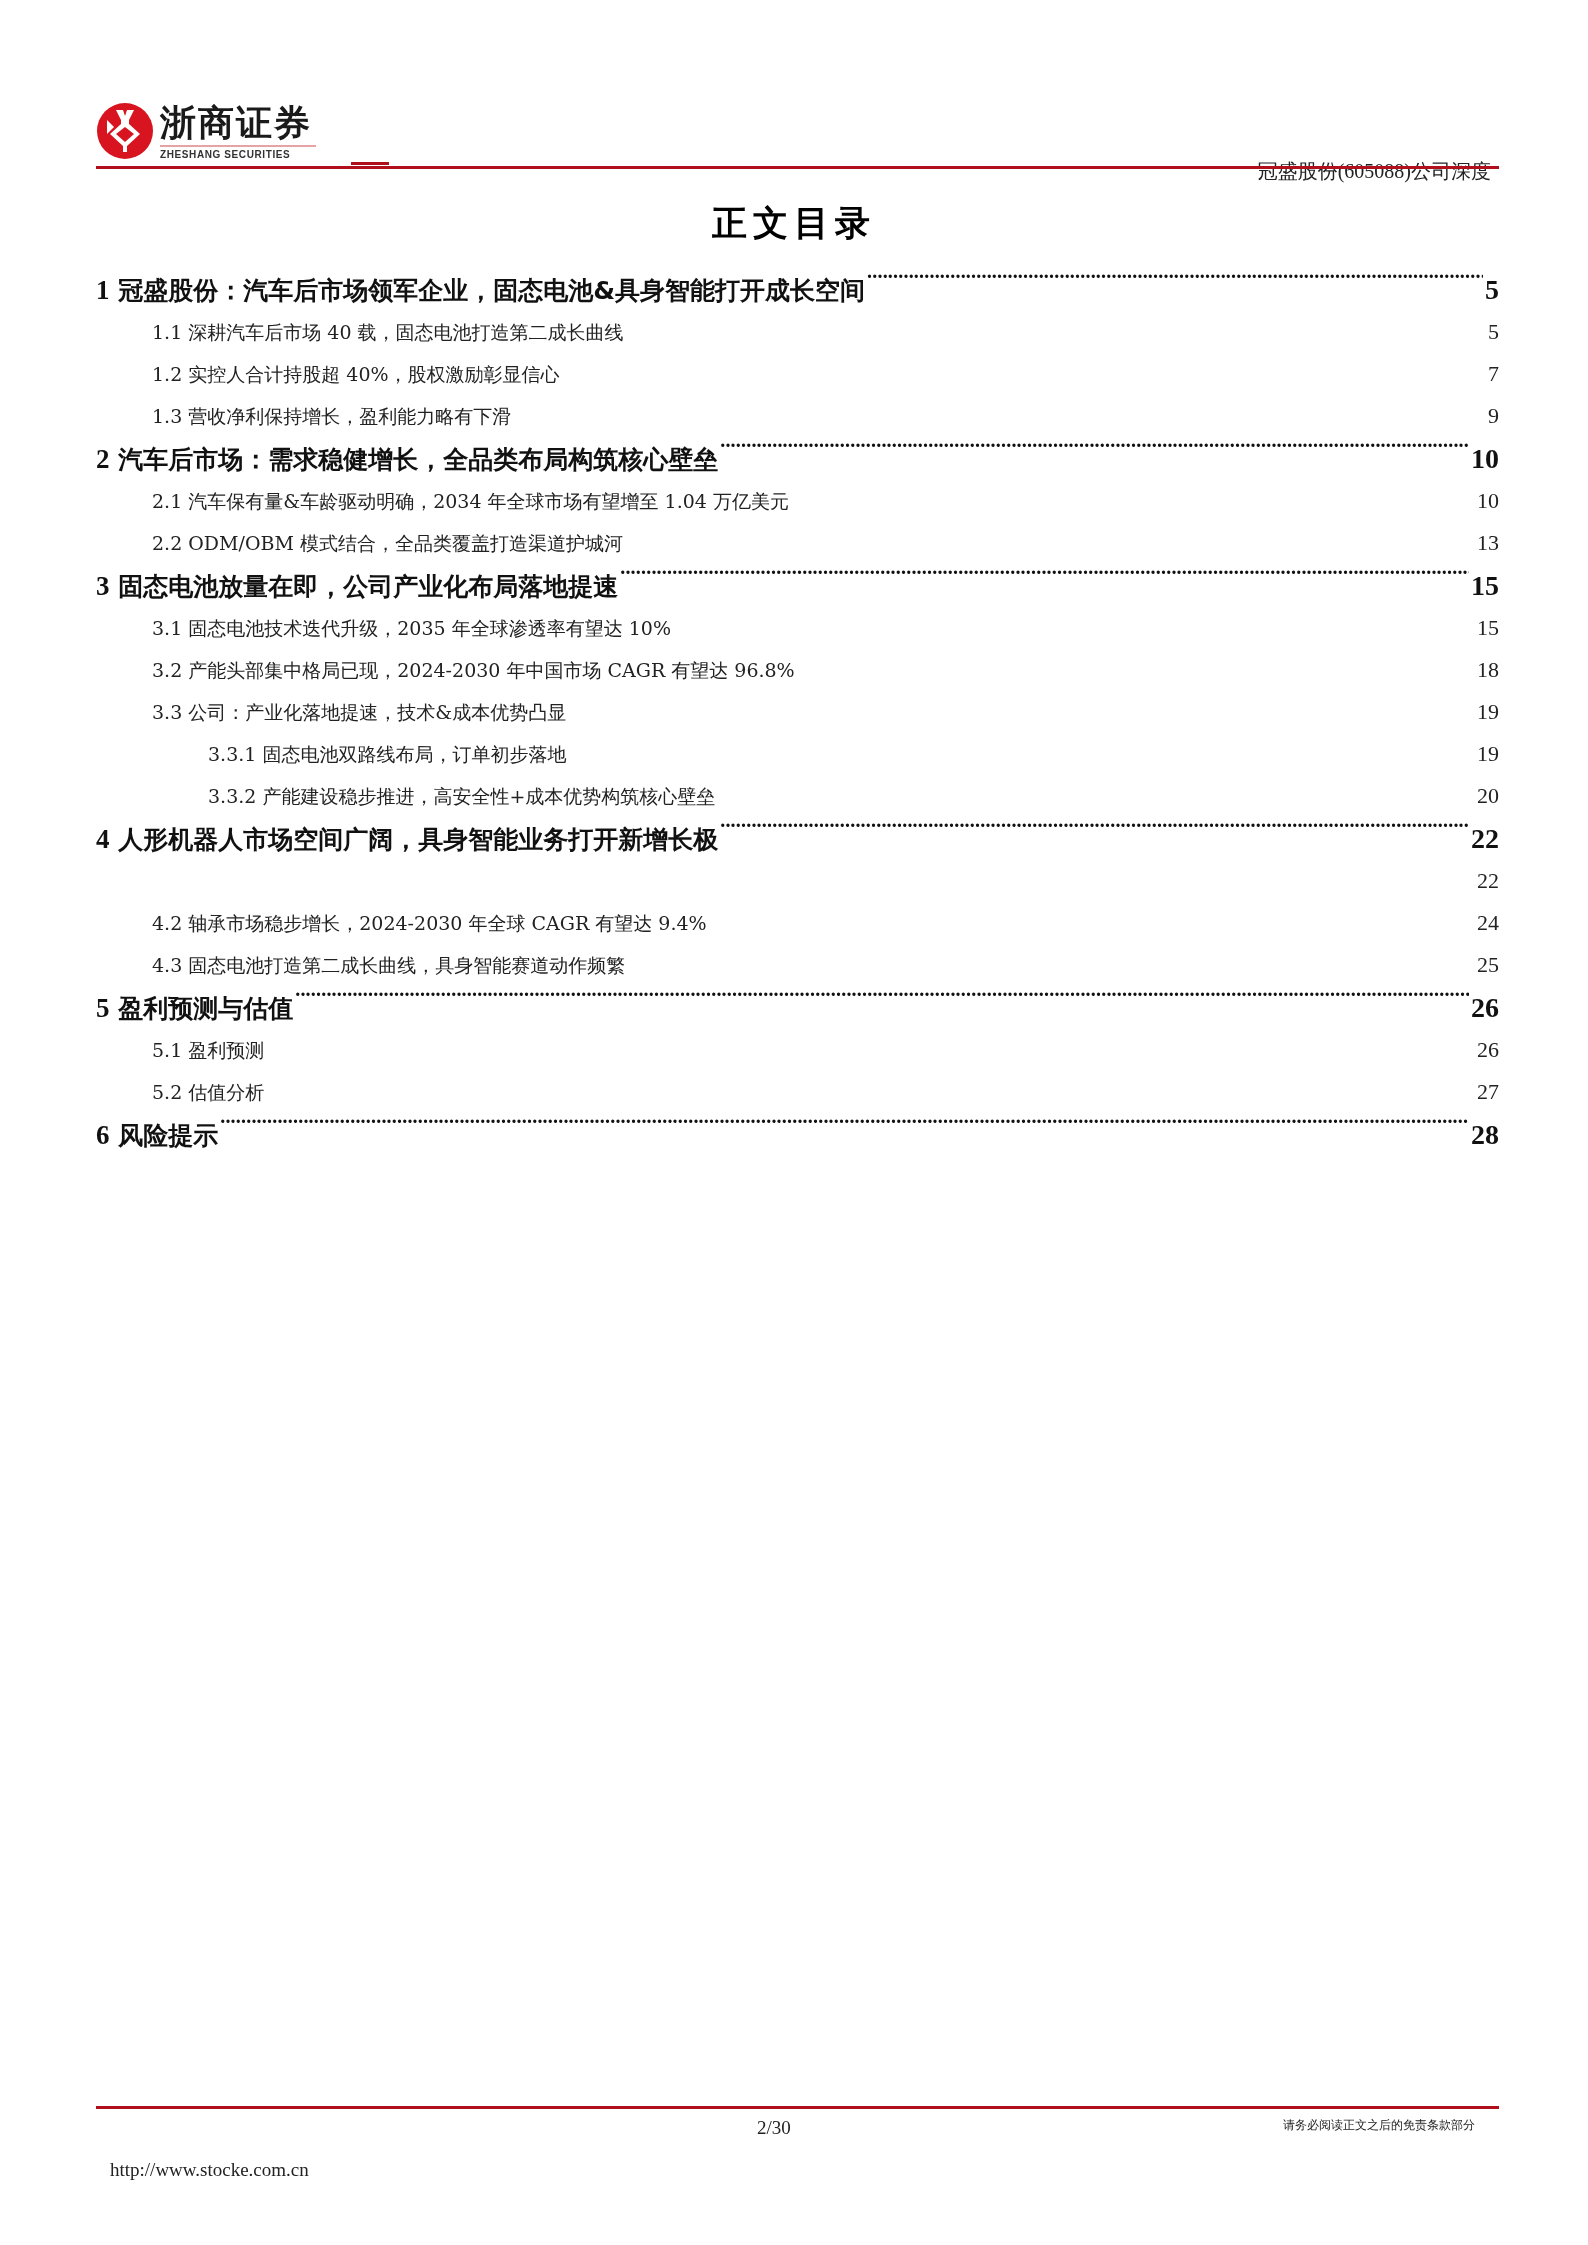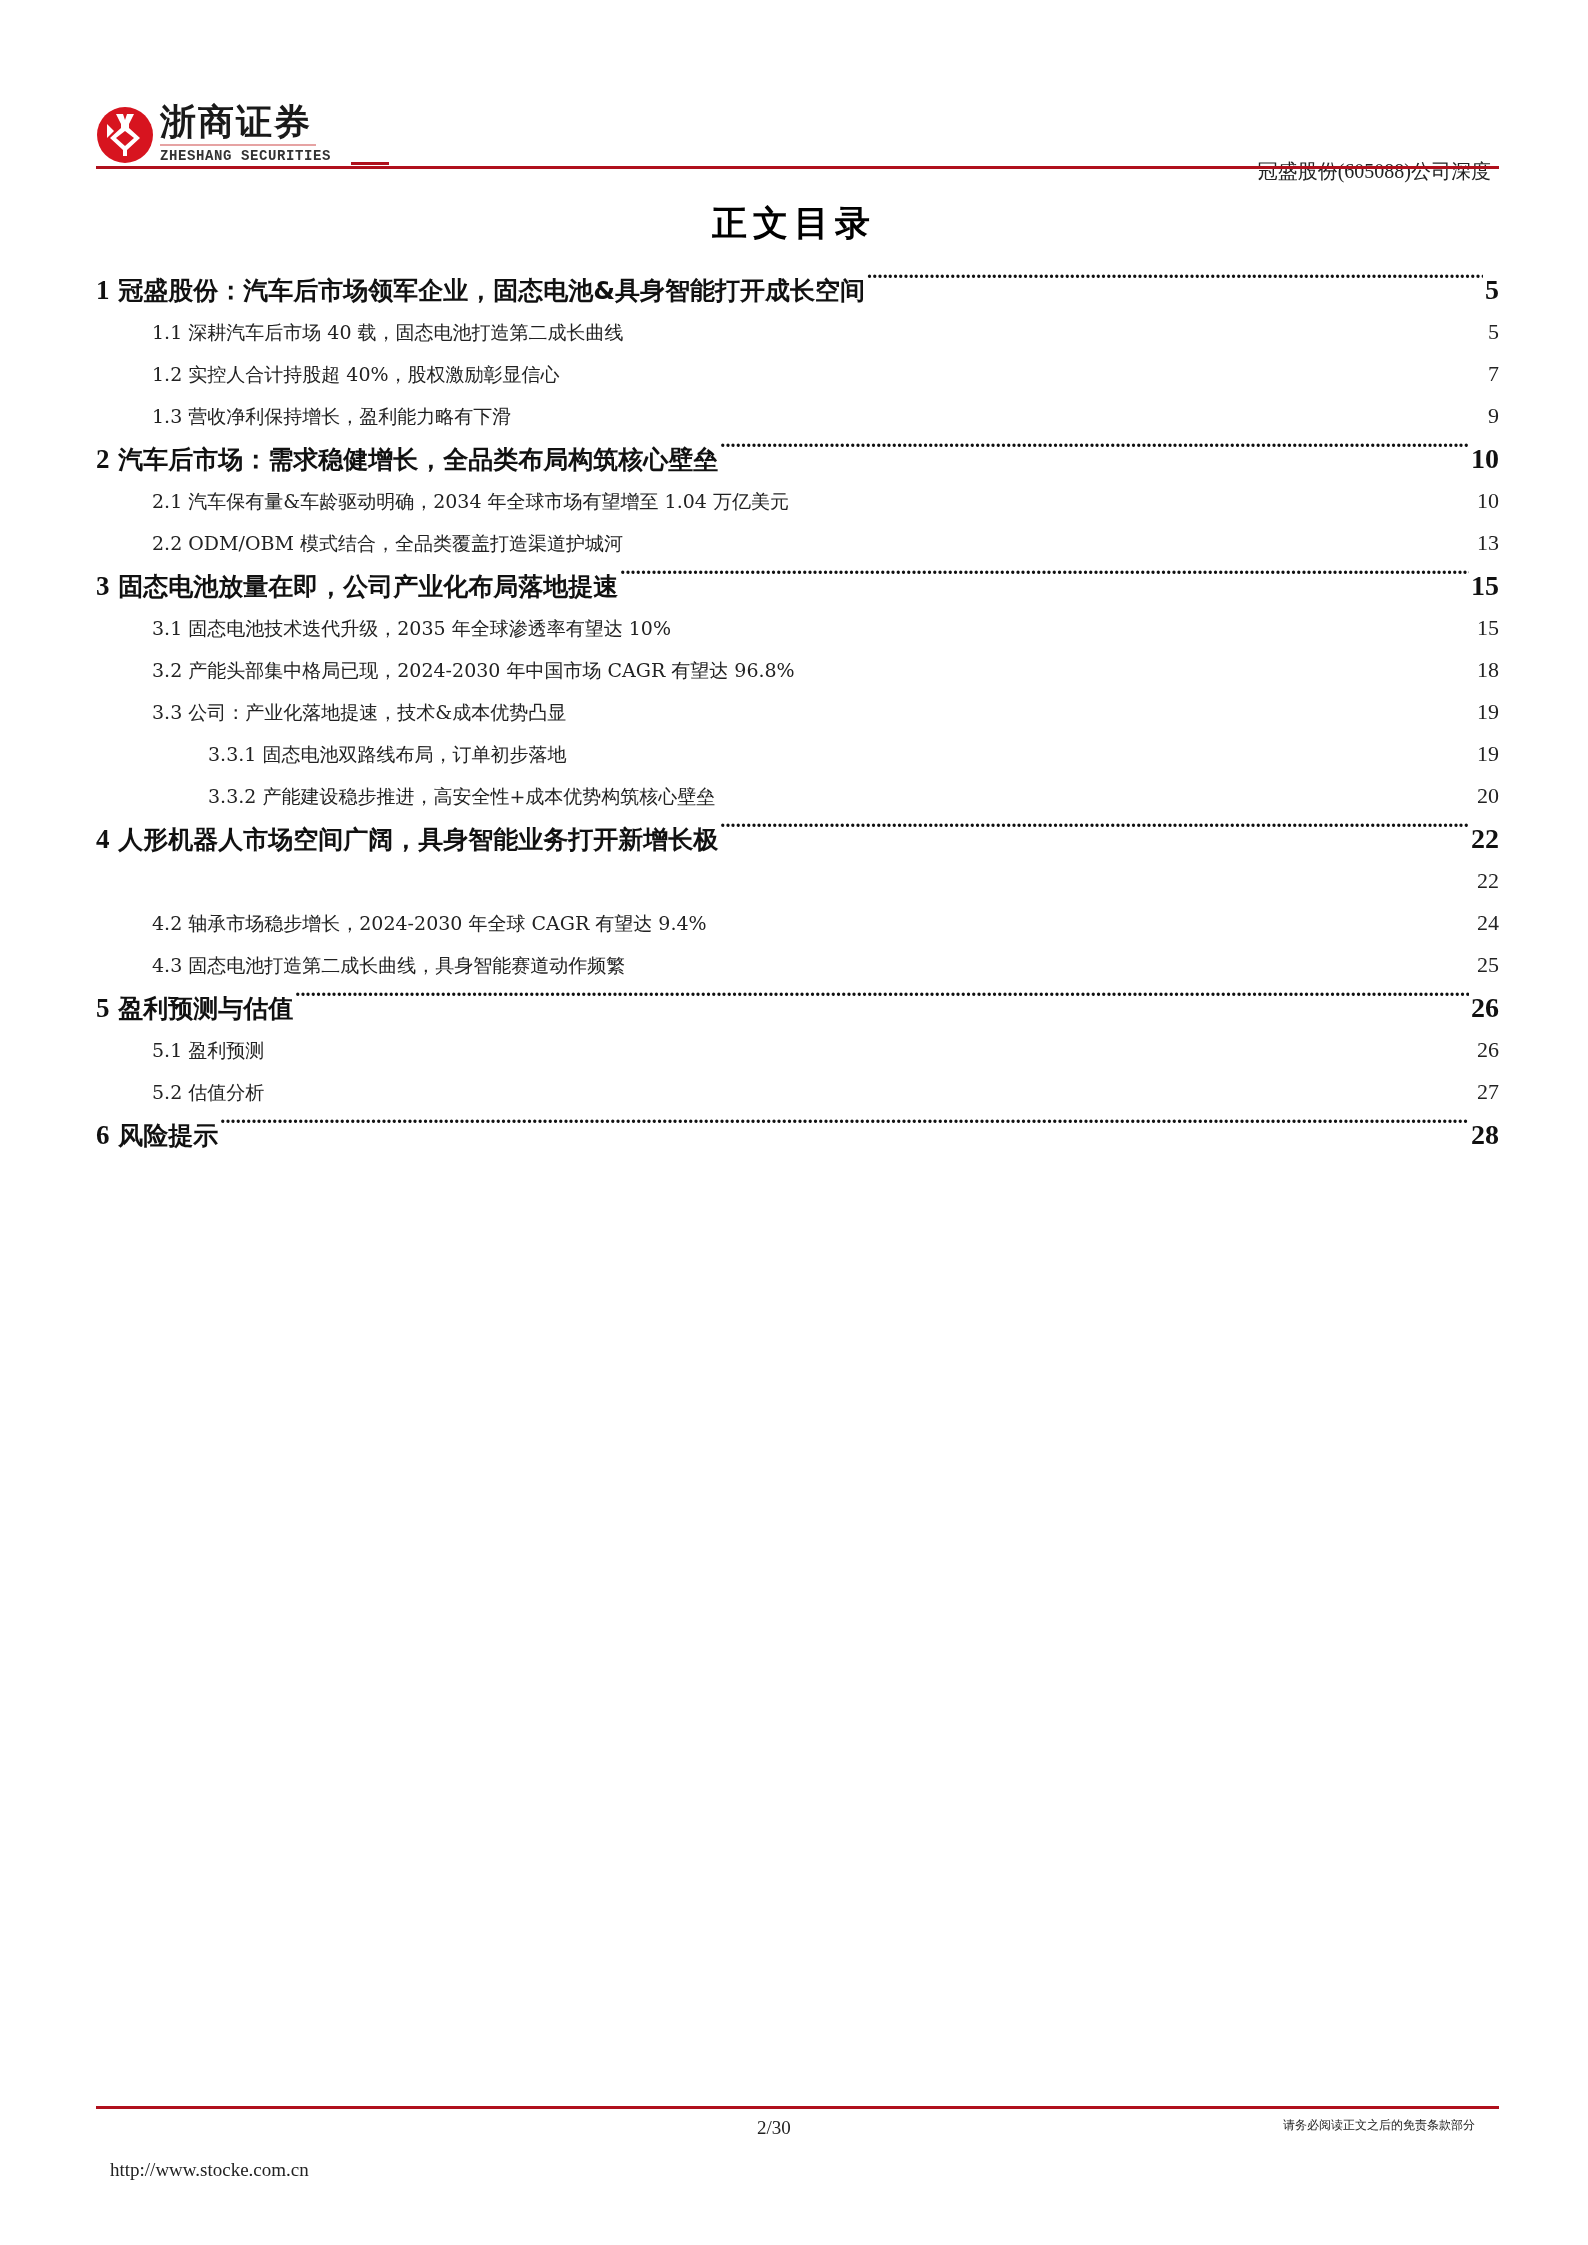--- a/index.html
+++ b/index.html
@@ -6,21 +6,21 @@
     body {
       width: 1588px; height: 2245px; position: relative; overflow: hidden;
       font-family: "Liberation Serif", "DejaVu Serif", serif; color: #111;
     }
     .header { position: absolute; left: 96px; top: 96px; width: 1403px; height: 72px; }
     .logo { position: absolute; left: 0; top: 6px; display: flex; align-items: flex-end; }
     .logo-mark { width: 58px; height: 58px; }
     .logo-text-wrap { margin-left: 6px; display: flex; flex-direction: column; }
     .logo-cn { font-family: "DejaVu Sans", sans-serif; font-weight: bold; font-size: 36px; color: #1a1a1a; letter-spacing: 2px; line-height: 40px; }
     .logo-sep { height: 2px; background: #e6a3a3; margin: 2px 0 2px 0; width: 156px; }
-    .logo-en { font-family: Liberation Mono, monospace; font-weight: bold; font-size: 14px; color: #333; letter-spacing: 0.6px; }
+    .logo-en { font-family: Liberation Sans, sans-serif; font-weight: bold; font-size: 10px; color: #333; letter-spacing: 0.6px; }
     .header-right { position: absolute; right: 8px; top: 34px; font-size: 20px; color: #222; margin-top: 28px; }
     .header-line { position: absolute; left: 0; right: 0; top: 70px; height: 3px; background: #b0101c; }
     .header-line-short { position: absolute; left: 255px; top: 66px; width: 38px; height: 3px; background: #b0101c; }
 
     .toc-title {
       position: absolute; left: 0; width: 1588px; top: 200px; text-align: center;
       font-family: "DejaVu Sans", sans-serif; font-weight: bold; font-size: 35px; color: #000000; letter-spacing: 6px;
     }
 
     .toc { position: absolute; left: 96px; top: 268px; width: 1403px; }

